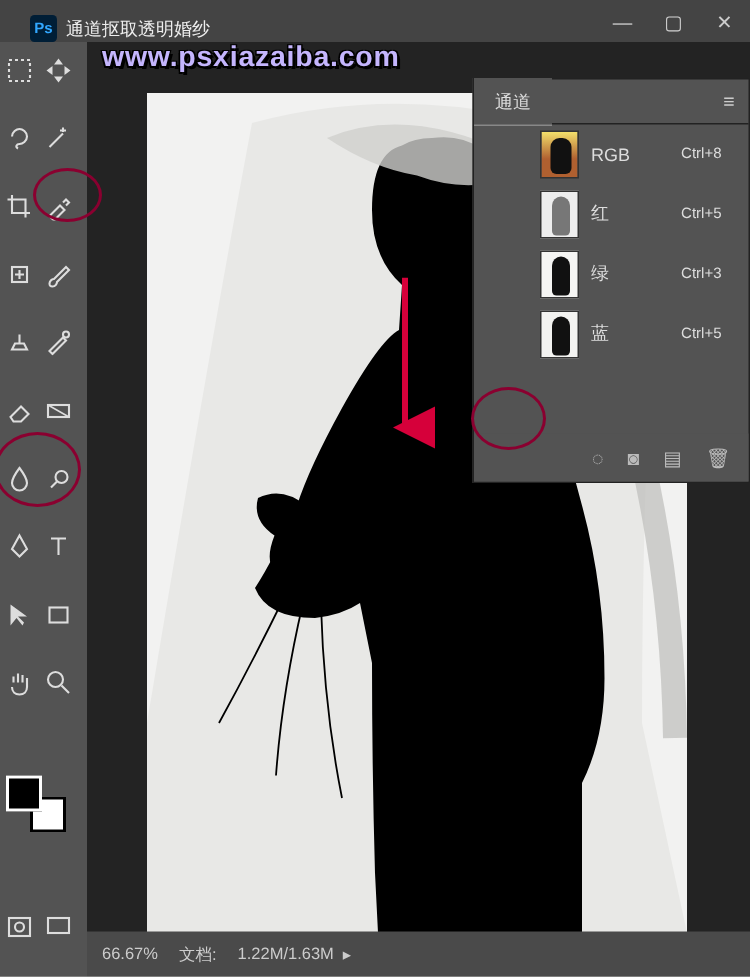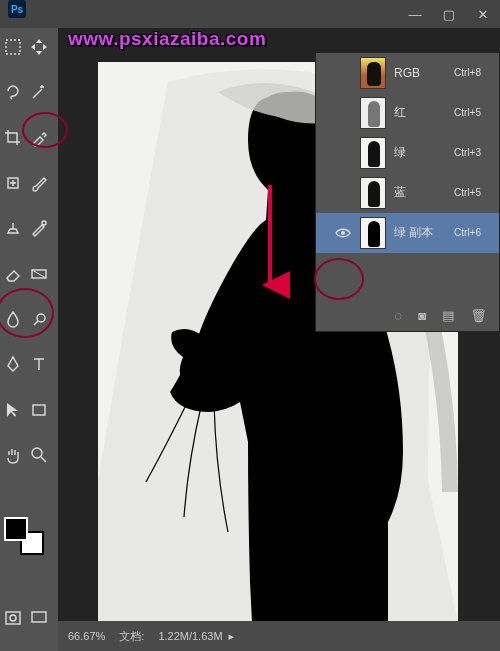--- a/index.html
+++ b/index.html
@@ -1,22 +1,22 @@
 <!DOCTYPE html>
 <html><head>
 <meta charset="utf-8">
 <style>
   * { box-sizing: border-box; margin: 0; padding: 0; font-family: "Microsoft YaHei", sans-serif; }
   body { background: #323232; width: 500px; height: 651px; overflow: hidden; position: relative; color: #ddd; font-size: 12px; }
-  .titlebar { height: 28px; background: #444; display: flex; align-items: flex-start; padding-left: 8px; }
+  .titlebar { height: 28px; background: #444; display: flex; align-items: flex-end; padding-left: 20px; }
   .ps-badge { width: 18px; height: 18px; background: #001e36; border-radius: 3px; display: flex; align-items: center; justify-content: center; color: #31a8ff; font-weight: bold; font-size: 10px; }
   .title-text { margin-left: 6px; font-size: 12px; color: #eee; }
   .winbtns { margin-left: auto; display: flex; }
   .winbtn { width: 34px; height: 28px; display: flex; align-items: center; justify-content: center; color: #ccc; font-size: 13px; }
-  .webmark { position: absolute; left: 68px; top: 28px; color: #d946ef; font-size: 19px; font-weight: bold; text-shadow: 2px 2px 0 #000, -1px -1px 0 #000, 1px -1px 0 #000, -1px 1px 0 #000; letter-spacing: 0.5px; z-index: 50; text-align: center; }
+  .webmark { position: absolute; left: 68px; top: 28px; color: #c4b5fd; font-size: 19px; font-weight: bold; text-shadow: 2px 2px 0 #000, -1px -1px 0 #000, 1px -1px 0 #000, -1px 1px 0 #000; letter-spacing: 0.5px; z-index: 50; text-align: center; }
   .toolbar { position: absolute; left: 0; top: 28px; bottom: 0; width: 58px; background: #535353; display: flex; flex-wrap: wrap; padding-top: 6px; gap: 0; }
   .tool { width: 26px; height: 26px; display: flex; align-items: center; justify-content: center; color: #ddd; font-size: 15px; position: relative; }
   .tool svg { width: 18px; height: 18px; }
   .swatches { position: relative; width: 44px; height: 40px; margin: 6px 0 0 4px; }
   .swatch-fg { position: absolute; left: 0; top: 0; width: 24px; height: 24px; background: #000; border: 2px solid #fff; }
   .swatch-bg { position: absolute; left: 16px; top: 14px; width: 24px; height: 24px; background: #fff; border: 2px solid #000; }
   .tool-annot { position: absolute; border: 2px solid #8a0030; border-radius: 50%; z-index: 60; pointer-events: none; }
   .canvas-area { position: absolute; left: 58px; top: 28px; right: 0; bottom: 26px; background: #232323; overflow: hidden; }
   .doc-tab { height: 24px; background: #3a3a3a; padding: 4px 10px; font-size: 11px; color: #ccc; display: flex; align-items: center; }
   .canvas { position: absolute; left: 40px; top: 34px; width: 360px; height: 560px; background: #f2f2f1; }
@@ -38,20 +38,21 @@
   .status-sep { margin: 0 14px; }
   .arrow-annot { position: absolute; left: 250px; top: 185px; z-index: 65; pointer-events: none; }
   .ch-annot { position: absolute; border: 2px solid #8a0030; border-radius: 50%; z-index: 80; pointer-events: none; }
   .stroke { stroke: #ddd; stroke-width: 1.4; fill: none; }
 </style>
 </head>
 <body>
 
 <div class="titlebar">
   <div class="ps-badge">Ps</div>
+  <div class="title-text">通道抠取透明婚纱</div>
   <div class="winbtns">
     <div class="winbtn">—</div>
     <div class="winbtn">▢</div>
     <div class="winbtn">✕</div>
   </div>
 </div>
 
 <div class="webmark">www.psxiazaiba.com</div>
 
 <div class="toolbar">
@@ -236,20 +237,24 @@
 <svg class="arrow-annot" width="40" height="120">
   <defs>
       <marker id="ah" markerWidth="10" markerHeight="10" refX="5" refY="8" orient="auto">
         <path d="M0 0 L10 0 L5 10 Z" fill="#d6003a"></path>
       </marker>
     </defs>
   <line x1="20" y1="0" x2="20" y2="100" stroke="#d6003a" stroke-width="4" marker-end="url(#ah)"></line>
 </svg>
 
 <div class="channels-panel">
+  <div class="channels-head">
+    <div class="ch-tab">通道</div>
+    <div class="ch-menu">≡</div>
+  </div>
   <div class="channels-list">
     <div class="ch-row">
       <div class="ch-eye"></div>
       <div class="ch-thumb" style="background:linear-gradient(#f2df6b,#b06030 60%);">
           <div style="position:absolute;left:6px;top:4px;width:14px;height:24px;background:#111;border-radius:6px 6px 4px 4px"></div>
         </div>
       <div class="ch-name">RGB</div>
       <div class="ch-key">Ctrl+8</div>
     </div>
     <div class="ch-row">
@@ -269,33 +274,20 @@
       <div class="ch-key">Ctrl+3</div>
     </div>
     <div class="ch-row">
       <div class="ch-eye"></div>
       <div class="ch-thumb" style="background:#f3f3f1">
           <div style="position:absolute;left:7px;top:3px;width:12px;height:26px;background:#111;border-radius:6px 6px 3px 3px"></div>
         </div>
       <div class="ch-name">蓝</div>
       <div class="ch-key">Ctrl+5</div>
     </div>
-    <div class="ch-row sel">
-      <div class="ch-eye">
-          <svg width="16" height="12" viewBox="0 0 16 12">
-            <path d="M1 6c3-5 11-5 14 0-3 5-11 5-14 0z" class="stroke" stroke="#ddd"></path>
-            <circle cx="8" cy="6" r="2" fill="#ddd"></circle>
-          </svg>
-        </div>
-      <div class="ch-thumb" style="background:#f5f5f3">
-          <div style="position:absolute;left:7px;top:3px;width:12px;height:26px;background:#000;border-radius:6px 6px 3px 3px"></div>
-        </div>
-      <div class="ch-name">绿 副本</div>
-      <div class="ch-key">Ctrl+6</div>
-    </div>
   </div>
   <div style="height:46px"></div>
   <div class="channels-foot">
     <span class="foot-ico">◌</span>
     <span class="foot-ico">◙</span>
     <span class="foot-ico">▤</span>
     <span class="foot-ico">🗑</span>
   </div>
 </div>
 

